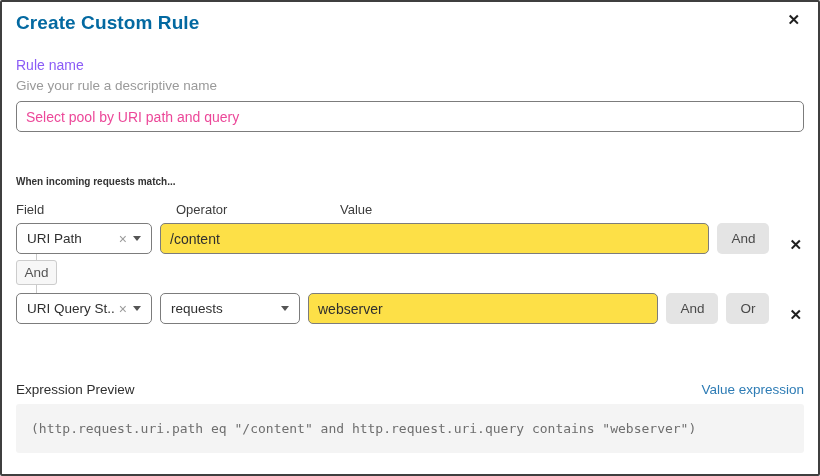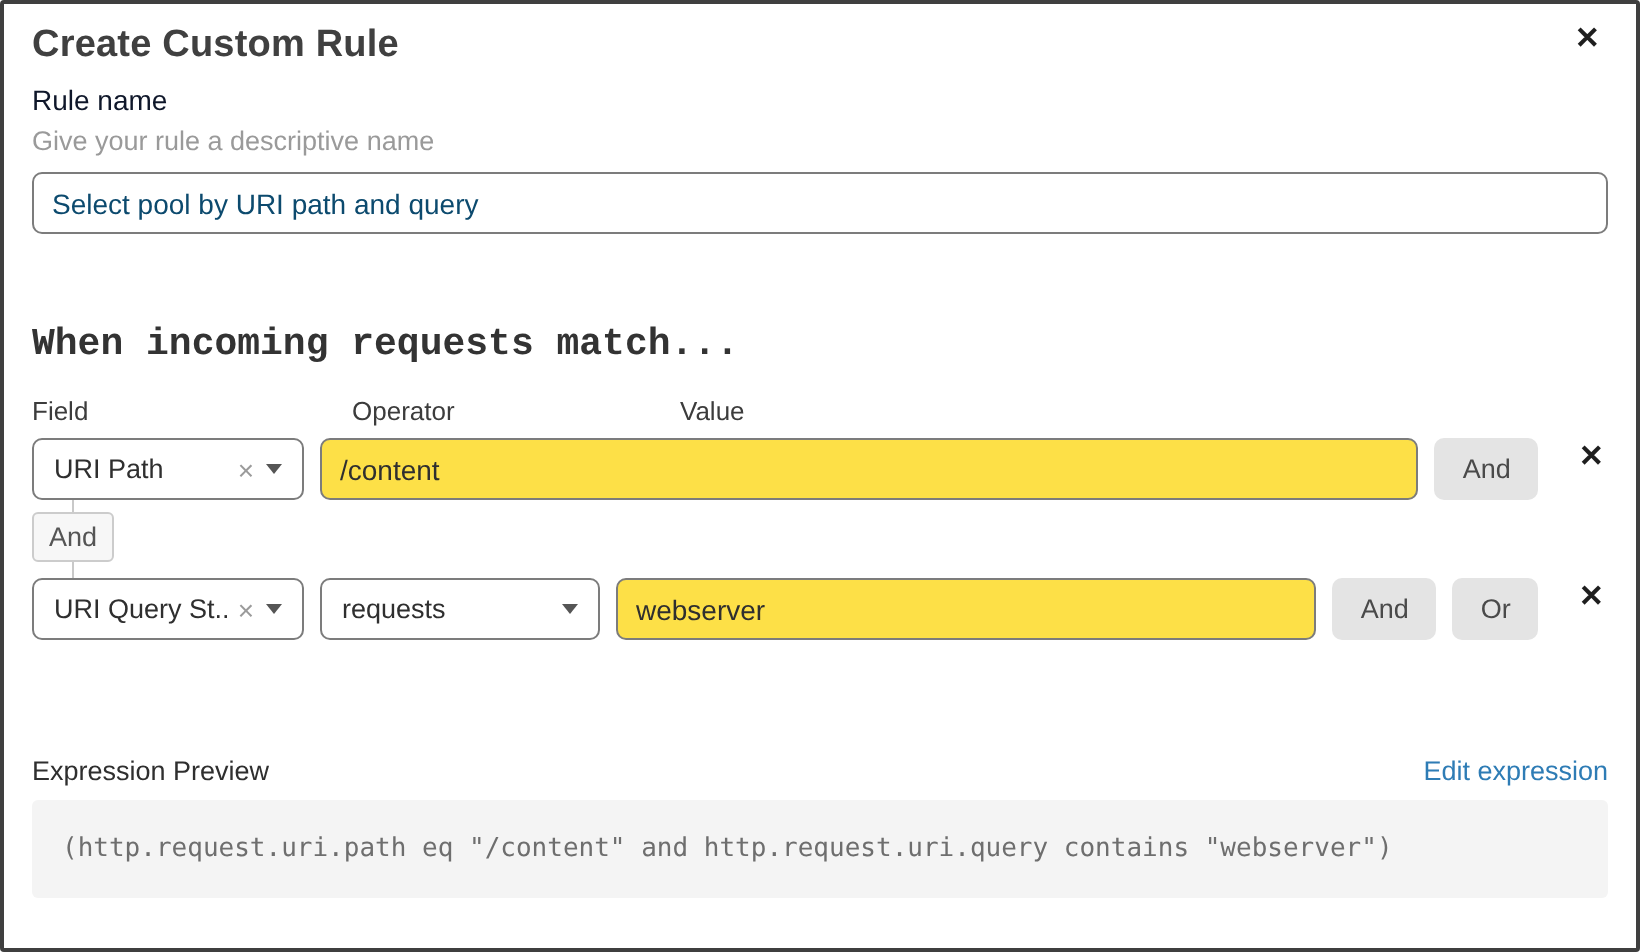--- a/index.html
+++ b/index.html
@@ -17,81 +17,80 @@
     border-radius: 2px;
     background: #ffffff;
     padding: 0 14px;
     overflow: hidden;
   }
   
   .dialog-title {
     margin-top: 10px;
     font-size: 19px;
     font-weight: bold;
-    color: #404040;
+    color: #0369a1;
     letter-spacing: 0.1px;
   }
   .close-btn {
     position: absolute;
     top: 6px;
     right: 14px;
     font-size: 15px;
     font-weight: bold;
     color: #1e1e1e;
     cursor: pointer;
     line-height: 20px;
     padding: 2px 4px;
   }
   
   .field-label {
-    margin-top: 8px;
-    font-size: 14px;
-    color: #0f172a;
+    margin-top: 23px;
+    font-size: 14px;
+    color: #8b5cf6;
   }
   .helper-text {
     margin-top: 5px;
     font-size: 13.5px;
     color: #9a9a9a;
   }
   .name-input {
     margin-top: 8px;
     width: 100%;
     height: 31px;
     border: 1px solid #7c7c7c;
     border-radius: 5px;
     padding: 0 9px;
     font-family: "Liberation Sans", sans-serif;
     font-size: 14px;
-    color: #0c4a6e;
+    color: #ec4899;
     outline: none;
     background: #fff;
   }
   
   .match-heading {
     margin-top: 44px;
-    font-size: 19px;
+    font-size: 10px;
     font-weight: bold;
     color: #333333;
-    font-family: Liberation Mono, monospace;
   }
   .col-labels {
     margin-top: 15px;
     display: flex;
     gap: 24px;
     font-size: 13px;
     color: #3c3c3c;
   }
   .col-labels .c1 { width: 136px; }
   .col-labels .c2 { width: 140px; }
   .col-labels .c3 { flex: 1; }
   .cond-row {
     margin-top: 6px;
     display: flex;
     gap: 8px;
-    align-items: flex-start;
+    align-items: flex-end;
     height: 31px;
   }
   .select-box {
     height: 31px;
     border: 1px solid #7c7c7c;
     border-radius: 5px;
     background: #fff;
     display: flex;
     align-items: center;
     padding: 0 10px;
@@ -257,17 +256,17 @@
       <span class="caret"></span>
     </div>
     <input class="value-input" type="text" value="webserver" style="">
     <button class="logic-btn">And</button>
     <button class="logic-btn">Or</button>
     <span class="row-delete">✕</span>
   </div>
 
   <div class="preview-header">
     <span class="preview-label">Expression Preview</span>
-    <a class="edit-link">Edit expression</a>
+    <a class="edit-link">Value expression</a>
   </div>
   <div class="code-block">(http.request.uri.path eq "/content" and http.request.uri.query contains "webserver")</div>
 
 </div>
 
 </body></html>

